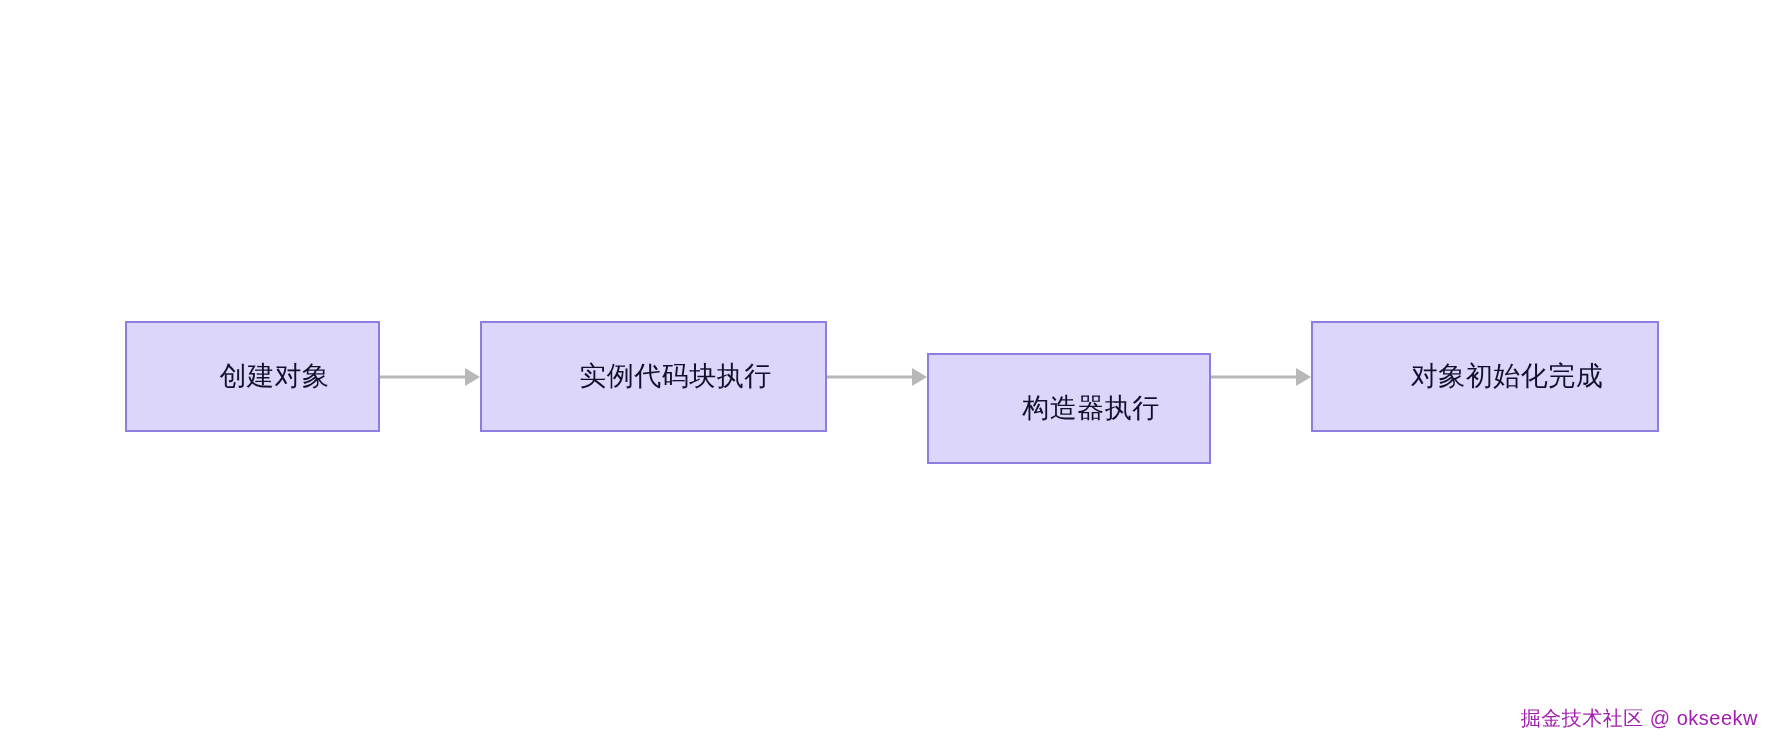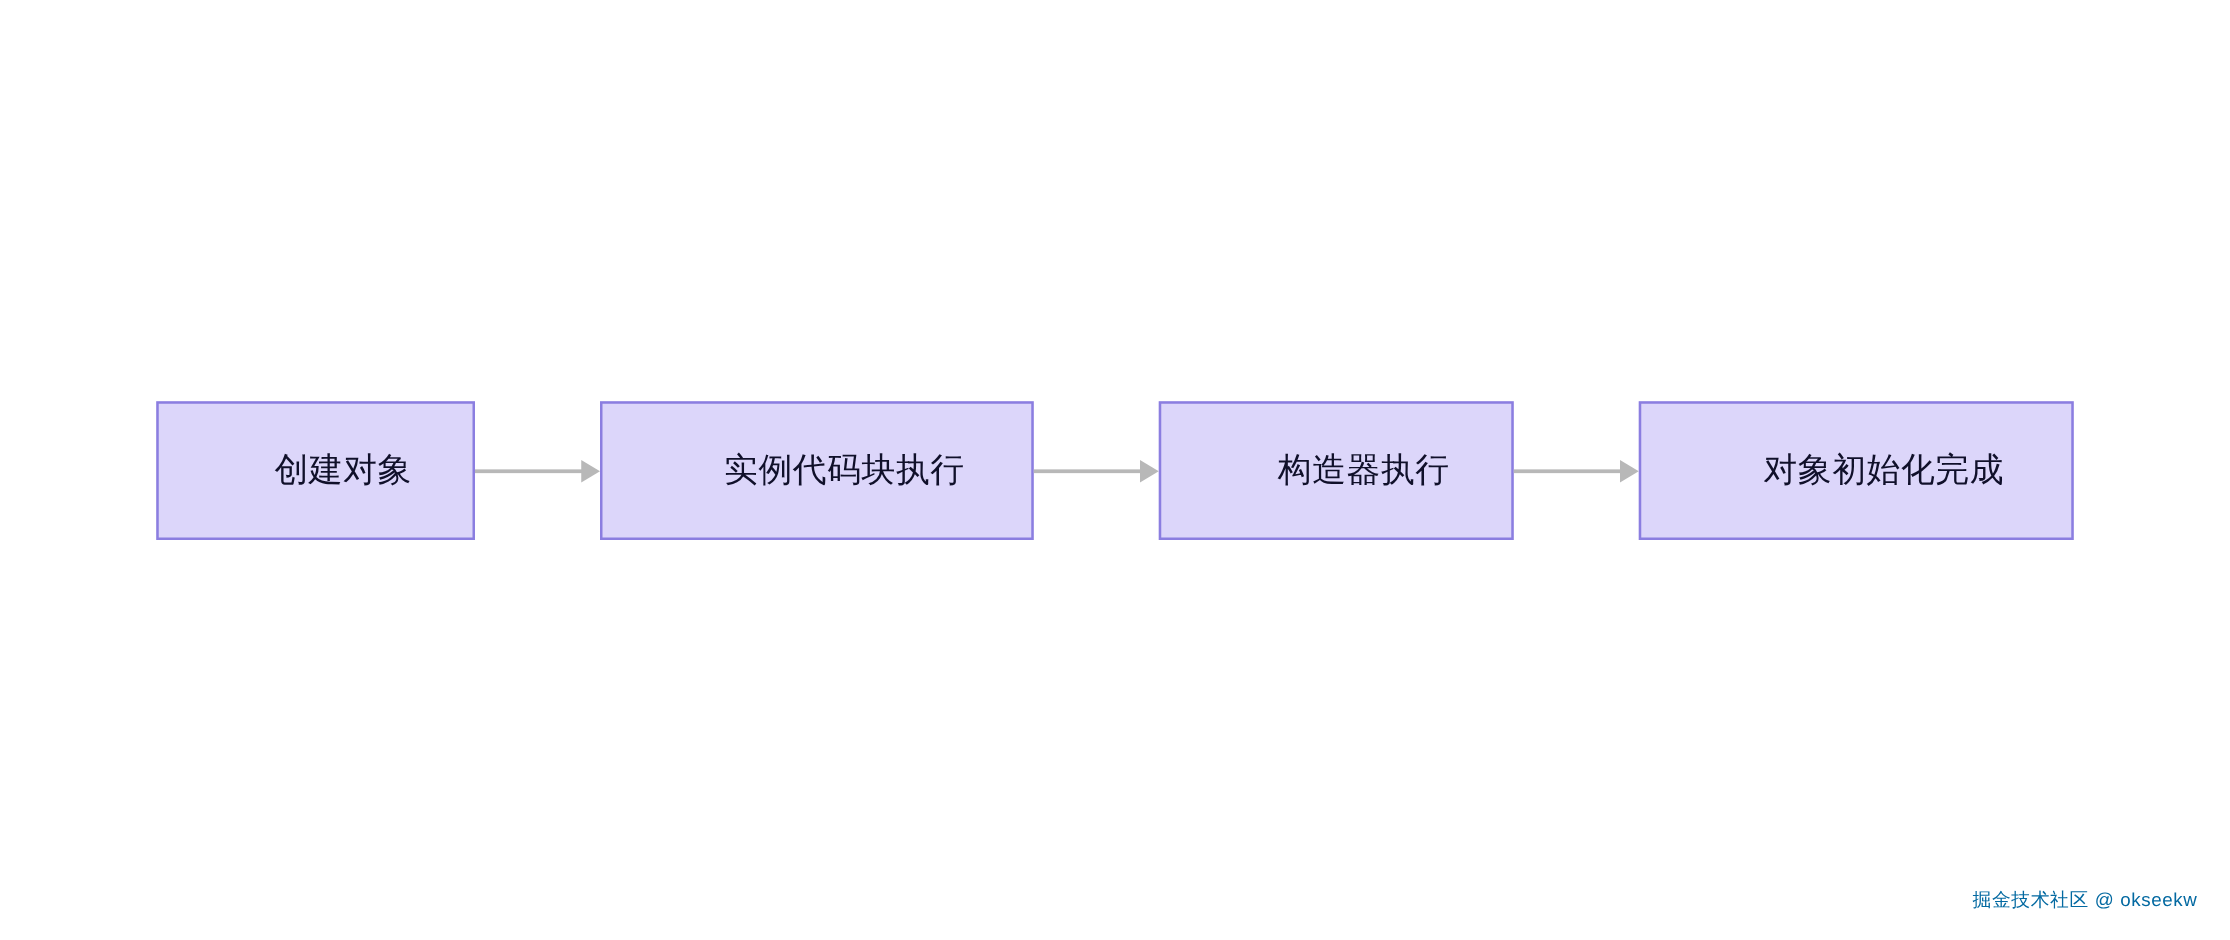--- a/index.html
+++ b/index.html
@@ -50,21 +50,21 @@
     font-size: 27px;
     line-height: 1;
     letter-spacing: 0.5px;
     white-space: nowrap;
     font-weight: 400;
   }
 
   
   .node-w-0 { width: 255px; }
   .node-w-1 { width: 347px; }
-  .node-w-2 { width: 284px; }
+  .node-w-2 { width: 284px; margin-top: 32px; }
   .node-w-3 { width: 348px; }
 
   
   .flow-connector {
     flex: 0 0 auto;
     width: 100px;
     height: 111px;
     position: relative;
     display: flex;
     align-items: center;
@@ -90,22 +90,22 @@
     border-top: 9px solid transparent;
     border-bottom: 9px solid transparent;
     border-left: 15px solid #b8b8b8;
   }
 
   
   #watermark {
     position: absolute;
     right: 26px;
     bottom: 24px;
-    color: #0369a1;
-    font-size: 15px;
+    color: #a21caf;
+    font-size: 20px;
     line-height: 1;
     white-space: nowrap;
     letter-spacing: 0.5px;
     user-select: none;
   }
 </style>
 </head>
 <body>
 
 <div id="diagram-canvas">

